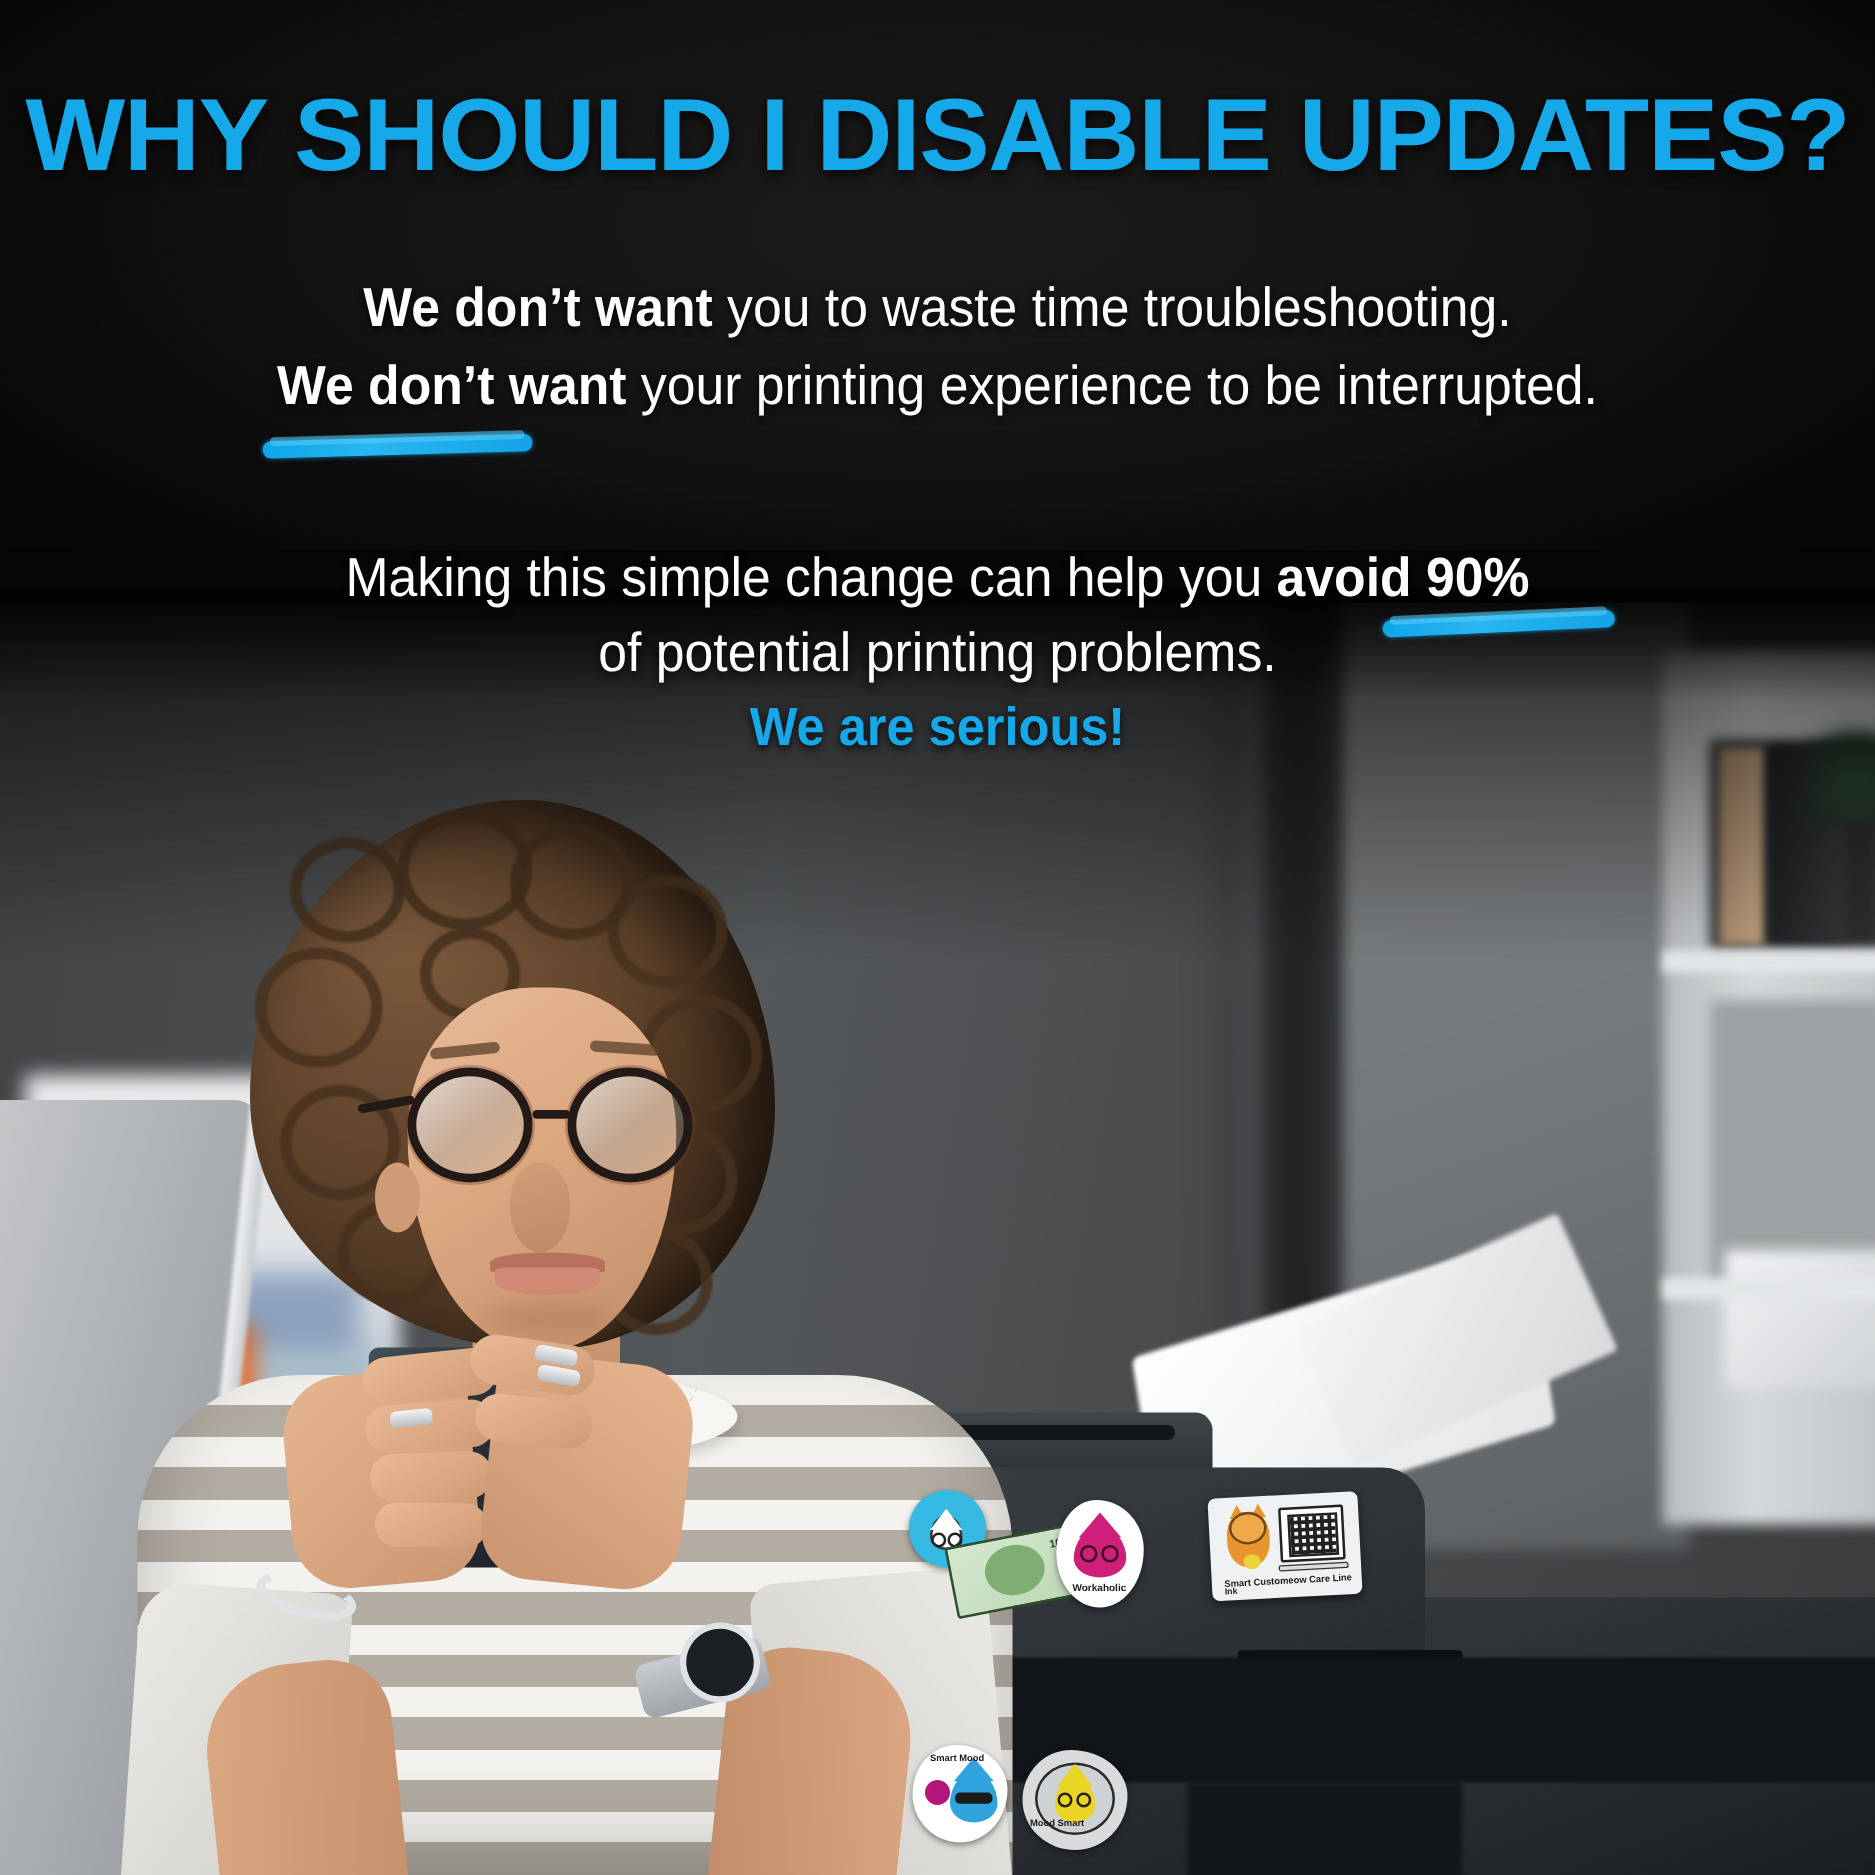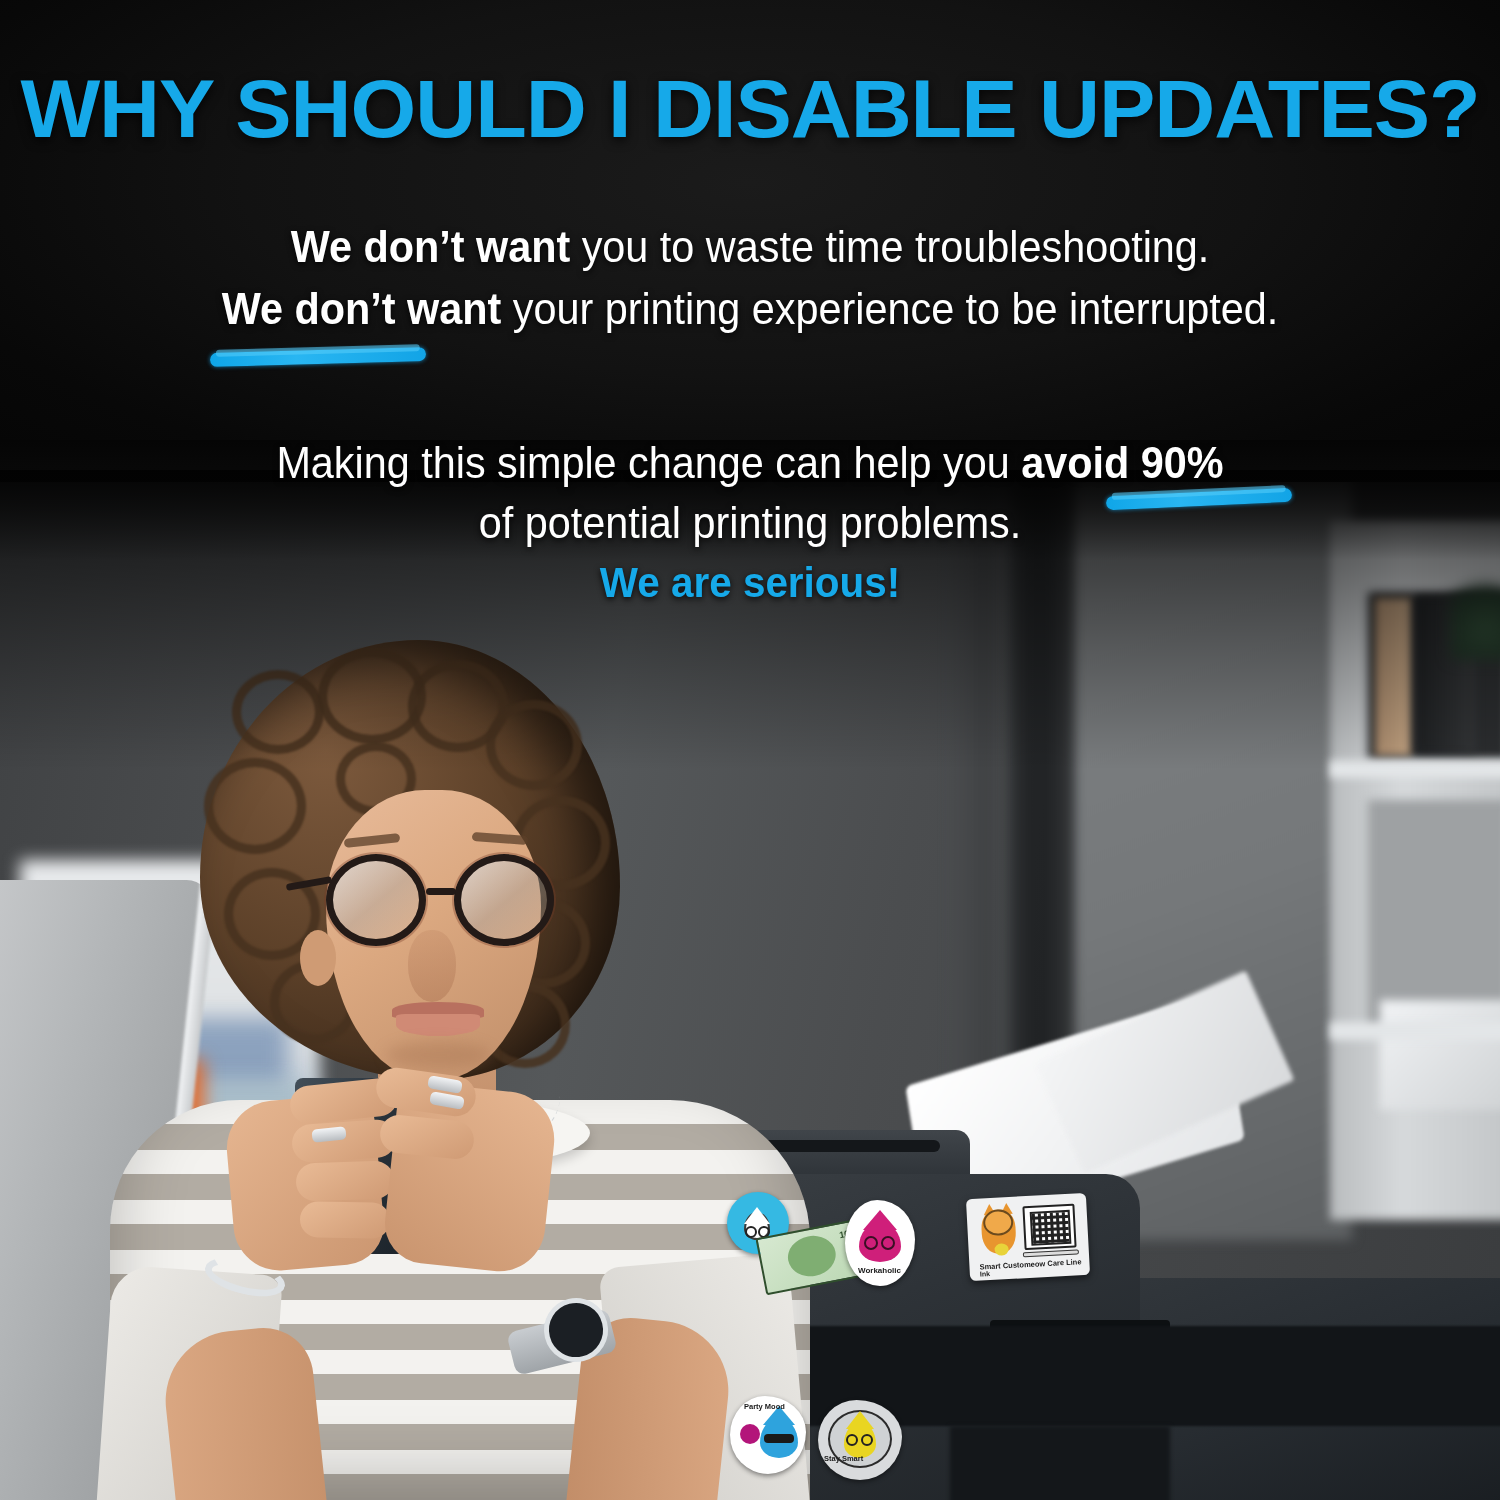--- a/index.html
+++ b/index.html
@@ -551,29 +551,29 @@
       </div>
       <div style="position:absolute;left:54px;top:56px;width:56px;height:5px;background:#ddd;border:1px solid #333;border-radius:2px;"></div>
       <div class="stk-label" style="left:10px;top:64px;font-size:7.5px;">Smart Customeow Care Line</div>
       <div class="stk-label" style="left:10px;top:72px;font-size:7px;">Ink</div>
     </div>
 
     <div class="stk stk-blob" style="left:730px;top:1396px;width:76px;height:78px;">
       <div style="position:absolute;left:10px;top:28px;width:20px;height:20px;border-radius:50%;background:#b3157a;"></div>
       <div class="drop" style="--hw:16px;--hh:19px;--dc:#2ea3dd;left:30px;top:22px;width:38px;height:40px;background:#2ea3dd;"></div>
       <div style="position:absolute;left:34px;top:38px;width:30px;height:9px;background:#1a1a1a;border-radius:4px;"></div>
-      <div class="stk-label" style="left:14px;top:6px;font-size:7.5px;">Party Mood</div>
+      <div class="stk-label" style="left:14px;top:6px;font-size:7.5px;">Smart Mood</div>
     </div>
 
     <div class="stk stk-blob" style="left:818px;top:1400px;width:84px;height:80px;background:#d9dbdd;">
       <div style="position:absolute;left:10px;top:10px;width:64px;height:58px;border-radius:50%;background:#cfd2d4;border:2px solid #2b2b2b;"></div>
       <div class="drop" style="--hw:14px;--hh:18px;--dc:#e9d522;left:26px;top:22px;width:32px;height:36px;background:#e9d522;"></div>
       <div class="mini-glass" style="left:28px;top:34px;width:12px;height:12px;"></div>
       <div class="mini-glass" style="left:43px;top:34px;width:12px;height:12px;"></div>
-      <div class="stk-label" style="left:6px;top:54px;font-size:7.5px;">Stay Smart</div>
+      <div class="stk-label" style="left:6px;top:54px;font-size:7.5px;">Mood Smart</div>
     </div>
   </div>
 
   <div class="dark-band"></div>
   <div class="band-fade"></div>
   <div class="veil"></div>
 
   <div class="text-layer">
 
     <div class="headline">WHY SHOULD I DISABLE UPDATES?</div>

